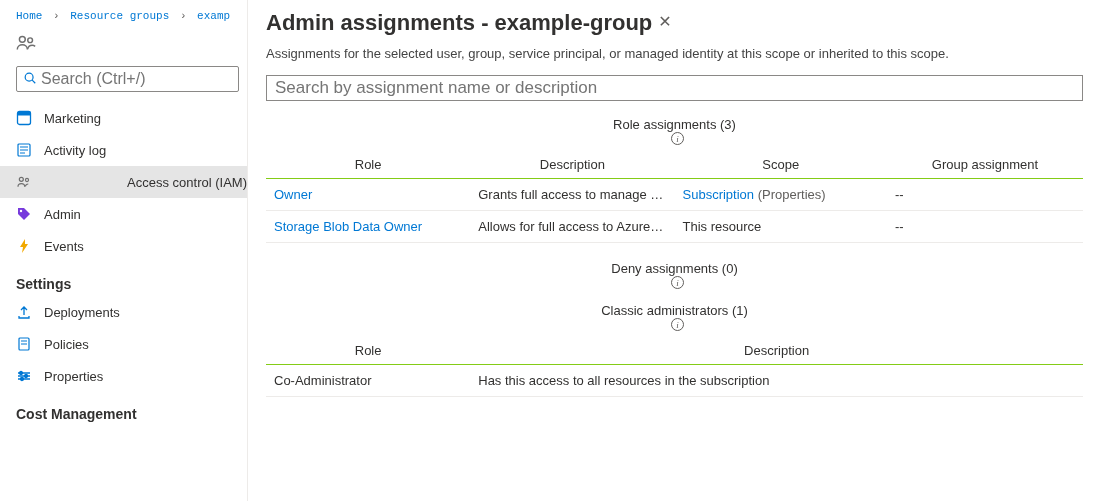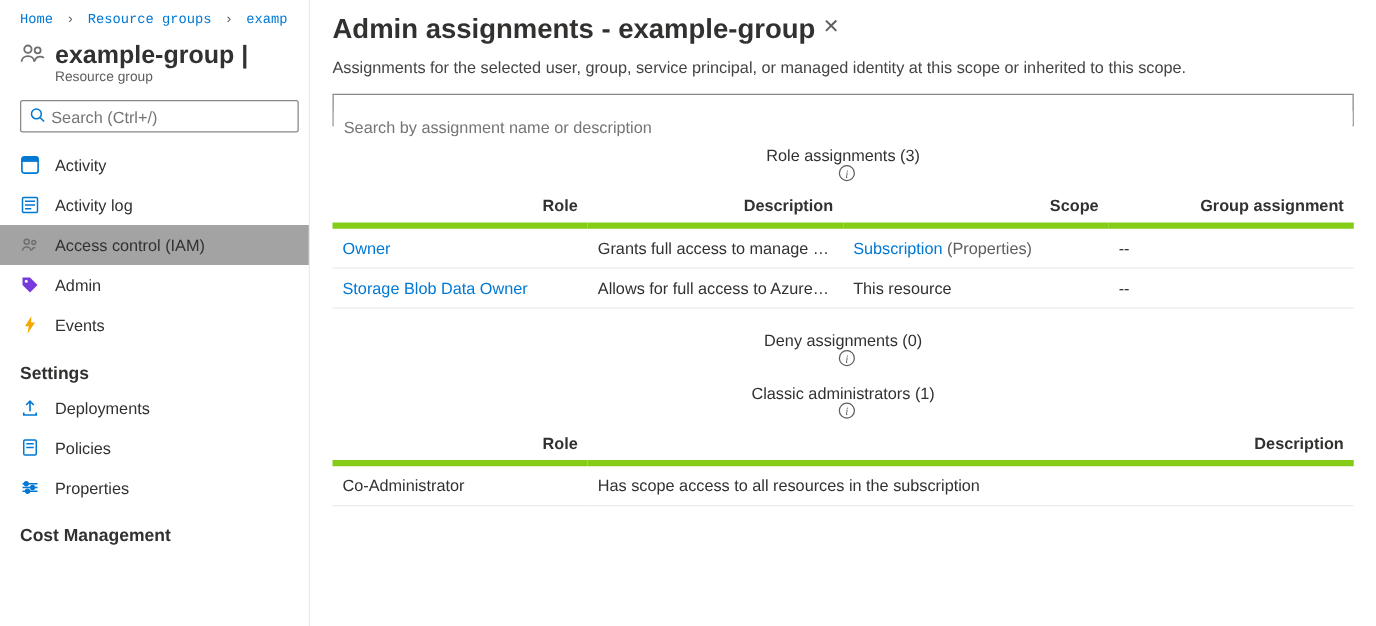--- a/index.html
+++ b/index.html
@@ -58,36 +58,36 @@
     display: flex;
     align-items: center;
     border: 1px solid #8a8886;
     border-radius: 2px;
     height: 24px;
     padding: 0 6px;
   }
   .searchbox input {
     border: none;
     outline: none;
-    font-size: 13px;
+    font-size: 16px;
     flex: 1;
     padding: 0 4px;
     color: #605e5c;
     background: transparent;
   }
   .nav-item {
     display: flex;
     align-items: center;
     height: 32px;
     padding: 0 0 0 16px;
     cursor: pointer;
     font-size: 13px;
     color: #323130;
   }
-  .nav-item.selected { background: #a3a3a3; }
+  .nav-item.selected { background: #e5e5e5; justify-content: space-between; }
   .nav-icon {
     width: 16px; height: 16px;
     flex: 0 0 16px;
     margin-right: 12px;
     display: flex; align-items: center; justify-content: center;
   }
   .section-header {
     font-size: 14px;
     font-weight: 600;
     padding: 14px 0 4px 16px;
@@ -123,24 +123,23 @@
     border: 1px solid #8a8886;
     height: 24px;
     margin-bottom: 16px;
   }
   .panel-search input {
     border: none;
     outline: none;
     width: 100%;
     height: 100%;
     padding: 0 8px;
-    font-size: 13px;
+    font-size: 17px;
     color: #0f172a;
     box-sizing: border-box;
-    margin-top: 13px;
   }
   .sect-title {
     font-size: 13px;
     color: #323130;
     margin: 4px 0 6px 0;
     display: flex;
     align-items: center;
     flex-direction: column;
   }
   .info-icon {
@@ -155,25 +154,25 @@
     font-style: italic;
     font-family: Georgia, serif;
   }
   table.grid {
     width: 100%;
     border-collapse: collapse;
     table-layout: fixed;
     margin-bottom: 18px;
   }
   table.grid th {
-    text-align: right;
-    font-weight: 700;
+    text-align: center;
+    font-weight: 400;
     font-size: 13px;
     padding: 6px 8px;
-    border-bottom: 5px solid #84cc16;
+    border-bottom: 1px solid #84cc16;
   }
   table.grid td {
     font-size: 13px;
     padding: 8px 8px;
     border-bottom: 1px solid #edebe9;
     white-space: nowrap;
     overflow: hidden;
     text-overflow: ellipsis;
     vertical-align: middle;
   }
@@ -196,24 +195,20 @@
 
     <div class="title-row">
       <span class="title-icon">
         <svg width="22" height="22" viewBox="0 0 24 24" fill="none" stroke="#6f6f6f" stroke-width="1.6">
           <circle cx="8" cy="8" r="3.2"></circle>
           <path d="M2.5 19c0-3 2.5-5 5.5-5s5.5 2 5.5 5"></path>
           <circle cx="16.5" cy="9" r="2.6"></circle>
           <path d="M13.8 18.5c.6-2.4 2.6-4 5-4 1.2 0 2.3.4 3.2 1.1"></path>
         </svg>
       </span>
-      <div class="title-text">
-        <h1>example-group |</h1>
-        <div class="sub">Resource group</div>
-      </div>
     </div>
 
     <div class="searchbox-wrap">
       <div class="searchbox">
         <span>
           <svg width="14" height="14" viewBox="0 0 16 16" fill="none" stroke="#0078d4" stroke-width="1.4">
             <circle cx="7" cy="7" r="4.5"></circle>
               <path d="M10.5 10.5 L14 14"></path>
           </svg>
         </span>
@@ -221,21 +216,21 @@
       </div>
     </div>
 
     <div class="nav-item">
       <span class="nav-icon">
         <svg width="16" height="16" viewBox="0 0 16 16">
             <rect x="1.5" y="1.5" width="13" height="13" rx="2" fill="none" stroke="#0078d4" stroke-width="1.3"></rect>
             <rect x="1.5" y="1.5" width="13" height="4" fill="#0078d4"></rect>
           </svg>
       </span>
-      <span>Activity</span>
+      <span>Marketing</span>
     </div>
     <div class="nav-item">
       <span class="nav-icon">
         <svg width="16" height="16" viewBox="0 0 16 16" fill="#0078d4">
             <rect x="2" y="2" width="12" height="12" rx="1" fill="none" stroke="#0078d4" stroke-width="1.2"></rect>
             <path d="M4 5h8M4 8h8M4 11h5" stroke="#0078d4" stroke-width="1.2"></path>
           </svg>
       </span>
       <span>Activity log</span>
     </div>
@@ -370,19 +365,19 @@
         </colgroup>
       <thead>
         <tr>
           <th>Role</th>
           <th>Description</th>
         </tr>
       </thead>
       <tbody>
         <tr>
           <td>Co-Administrator</td>
-          <td>Has scope access to all resources in the subscription</td>
+          <td>Has this access to all resources in the subscription</td>
         </tr>
       </tbody>
     </table>
 
   </div>
 </div>
 
 </body></html>

